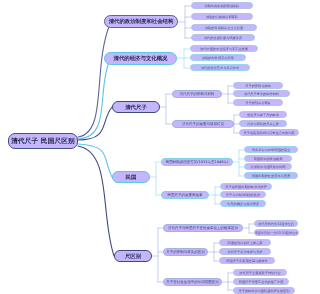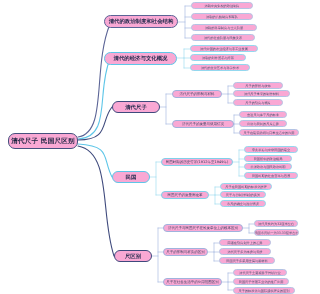--- a/index.html
+++ b/index.html
@@ -10,21 +10,21 @@
     overflow:hidden;
     position:relative;
   }
   #canvas{position:absolute;inset:0;width:300px;height:294px;}
   svg.links{position:absolute;left:0;top:0;width:300px;height:294px;overflow:visible;}
   .node{
     position:absolute;
     box-sizing:border-box;
     display:flex;align-items:center;justify-content:center;
     text-align:center;
-    background:#f9a8d4;
+    background:#c4b5fd;
     white-space:nowrap;
     overflow:hidden;
   }
   .node-root{
     border:1.1px solid #4a5princ;
     border:1.1px solid #46507e;
     border-radius:7px;
     color:#1b2340;
     font-size:6.6px;
     font-weight:700;

